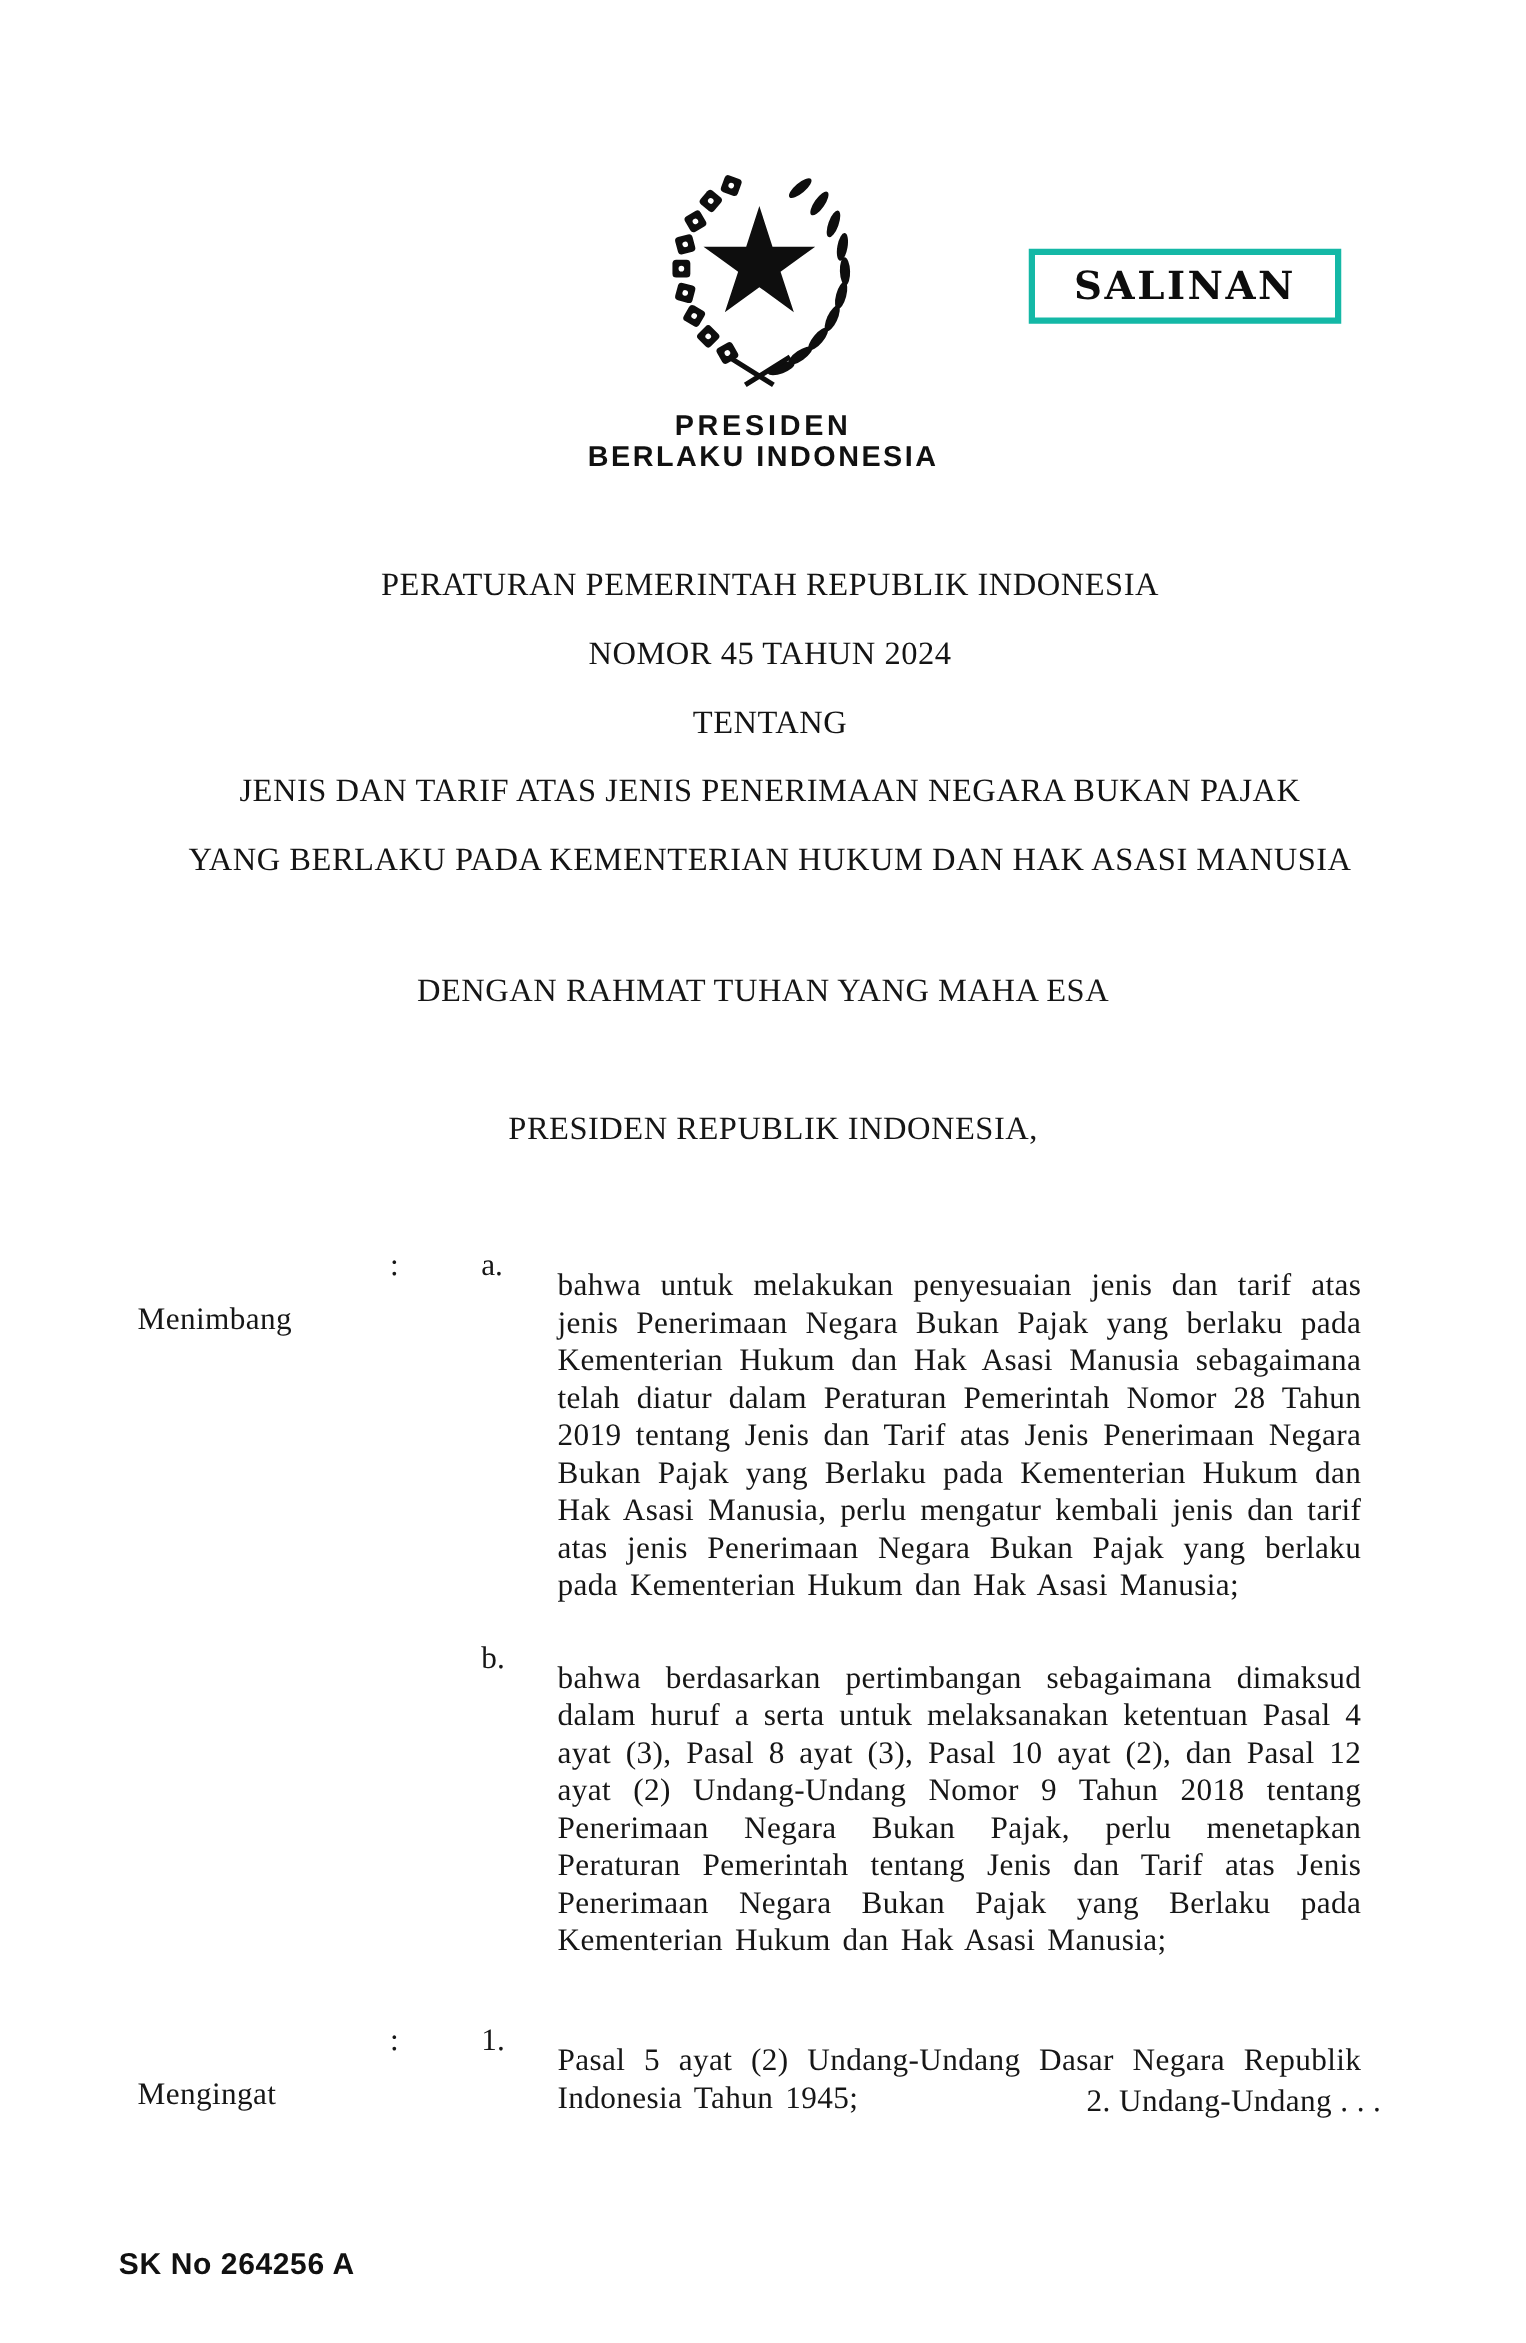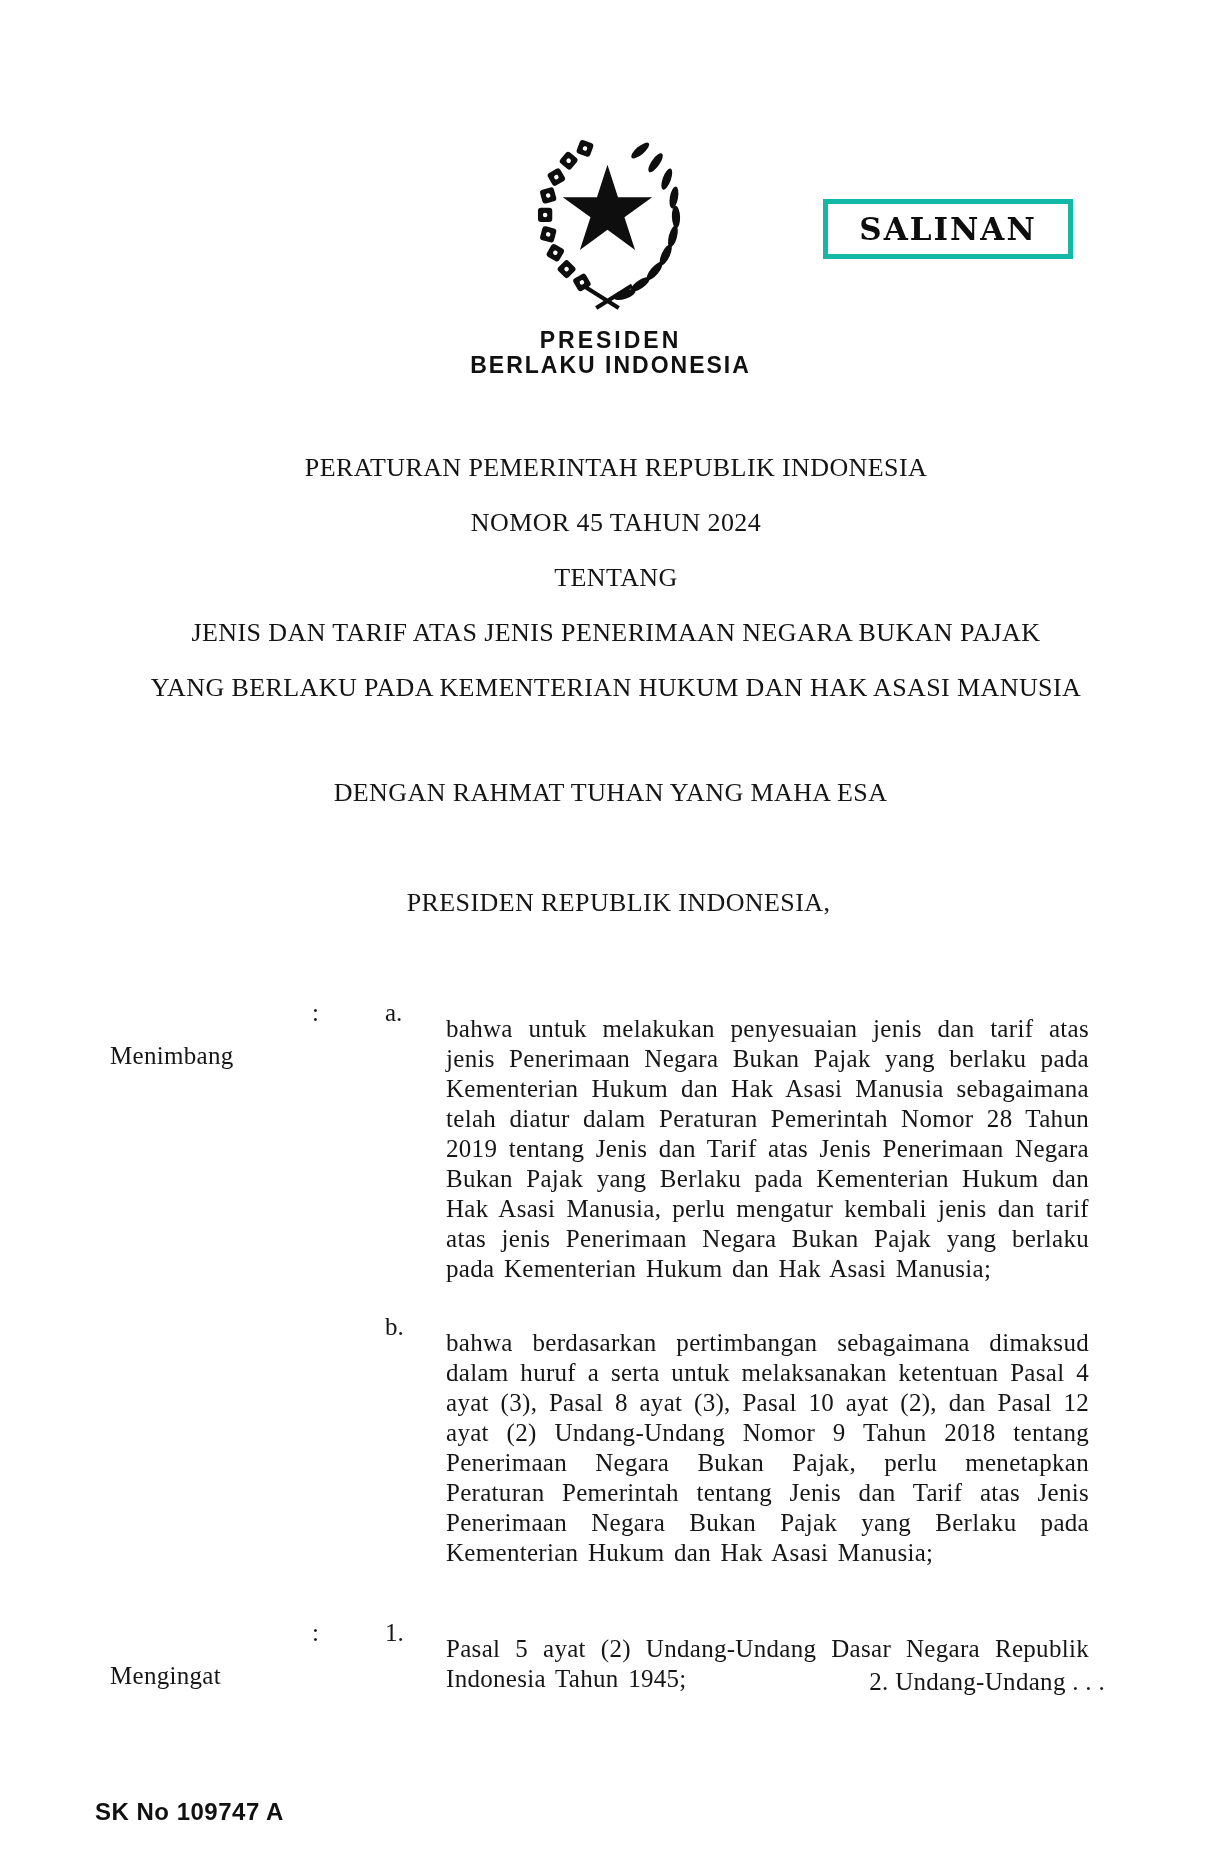--- a/index.html
+++ b/index.html
@@ -186,15 +186,15 @@
     <div class="clause-items">
       <div class="clause-item">
         <div class="item-marker">1.</div>
         <p class="item-text">Pasal 5 ayat (2) Undang-Undang Dasar Negara Republik Indonesia Tahun 1945;</p>
       </div>
     </div>
   </div>
 
   <div class="catchword">2. Undang-Undang . . .</div>
 
-  <div class="footer-code">SK No 109747 A</div>
+  <div class="footer-code">SK No 264256 A</div>
 
 </div>
 
 </body></html>

